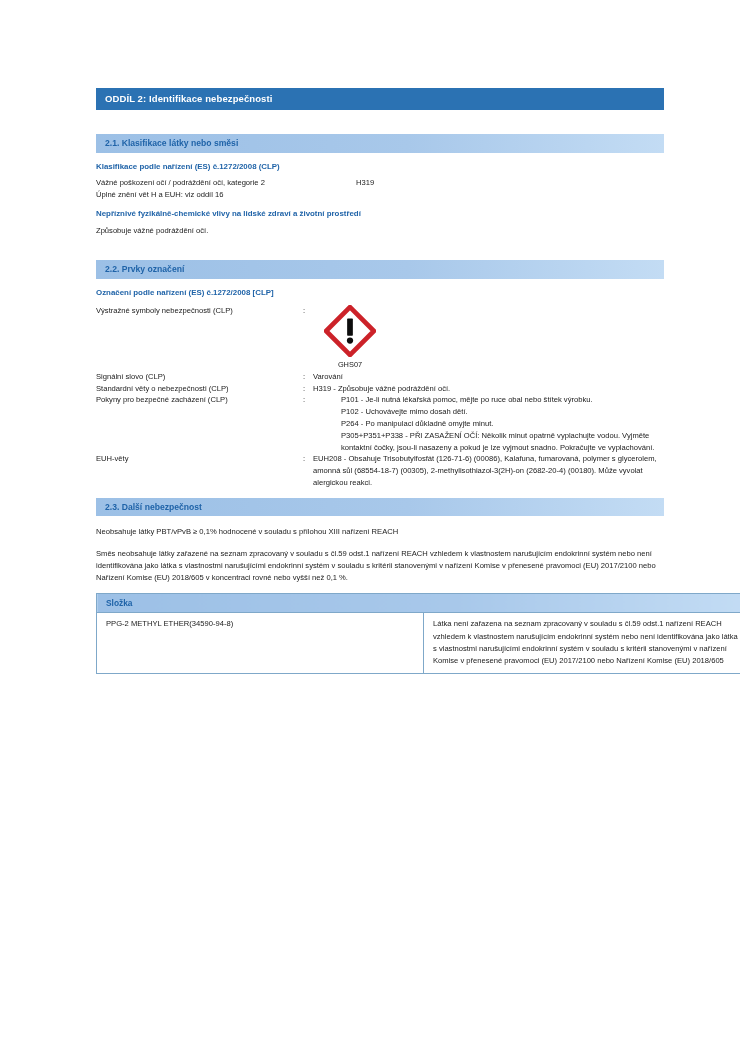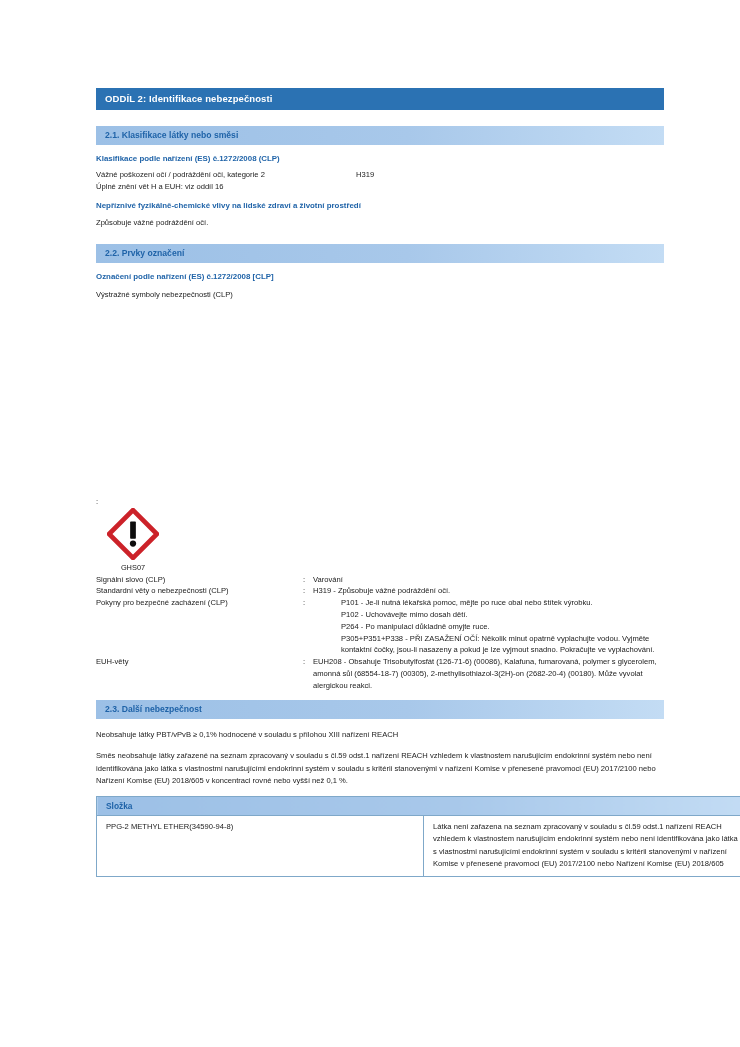--- a/index.html
+++ b/index.html
@@ -37,21 +37,21 @@
     letter-spacing: .1px;
     line-height: 1.25;
   }
   .subsection-bar {
     background: linear-gradient(to right, #9cc0e6 0%, #a8c8ea 55%, #c3dcf4 100%);
     color: #1f63a8;
     font-size: 8.6px;
     font-weight: bold;
     padding: 4px 8px 4px 9px;
     line-height: 1.25;
-    margin-top: 16px;
+    margin-top: 24px;
   }
   .subsection-bar.tight { margin-top: 9px; }
 
   
   .blue-head {
     color: #1f63a8;
     font-size: 7.9px;
     font-weight: bold;
     margin: 9px 0 5px 0;
     line-height: 1.3;
@@ -97,21 +97,21 @@
   }
   .lv .val {
     flex: 1 1 auto;
   }
   .lv .val p {
     margin: 0;
     padding-left: 28px;
   }
 
   
-  .picto-row { margin-top: 7px; flex-direction: column; }
+  .picto-row { margin-top: 7px; }
   .picto-wrap {
     display: flex;
     flex-direction: column;
     align-items: center;
     width: 58px;
     margin-left: 8px;
   }
   .picto-caption {
     font-size: 7.4px;
     color: #1a1a1a;
@@ -200,21 +200,21 @@
       <span class="col">:</span>
       <span class="val">H319 - Způsobuje vážné podráždění očí.</span>
     </div>
 
     <div class="lv">
       <span class="lab">Pokyny pro bezpečné zacházení (CLP)</span>
       <span class="col">:</span>
       <span class="val">
           <p>P101 - Je-li nutná lékařská pomoc, mějte po ruce obal nebo štítek výrobku.</p>
           <p>P102 - Uchovávejte mimo dosah dětí.</p>
-          <p>P264 - Po manipulaci důkladně omyjte ruce.</p>
+          <p>P264 - Po manipulaci důkladně omyjte minut.</p>
           <p>P305+P351+P338 - PŘI ZASAŽENÍ OČÍ: Několik minut opatrně vyplachujte vodou. Vyjměte kontaktní čočky, jsou-li nasazeny a pokud je lze vyjmout snadno. Pokračujte ve vyplachování.</p>
         </span>
     </div>
 
     <div class="lv">
       <span class="lab">EUH-věty</span>
       <span class="col">:</span>
       <span class="val">EUH208 - Obsahuje Trisobutylfosfát (126-71-6) (00086), Kalafuna, fumarovaná, polymer s glycerolem, amonná sůl (68554-18-7) (00305), 2-methylisothiazol-3(2H)-on (2682-20-4) (00180). Může vyvolat alergickou reakci.</span>
     </div>
 

